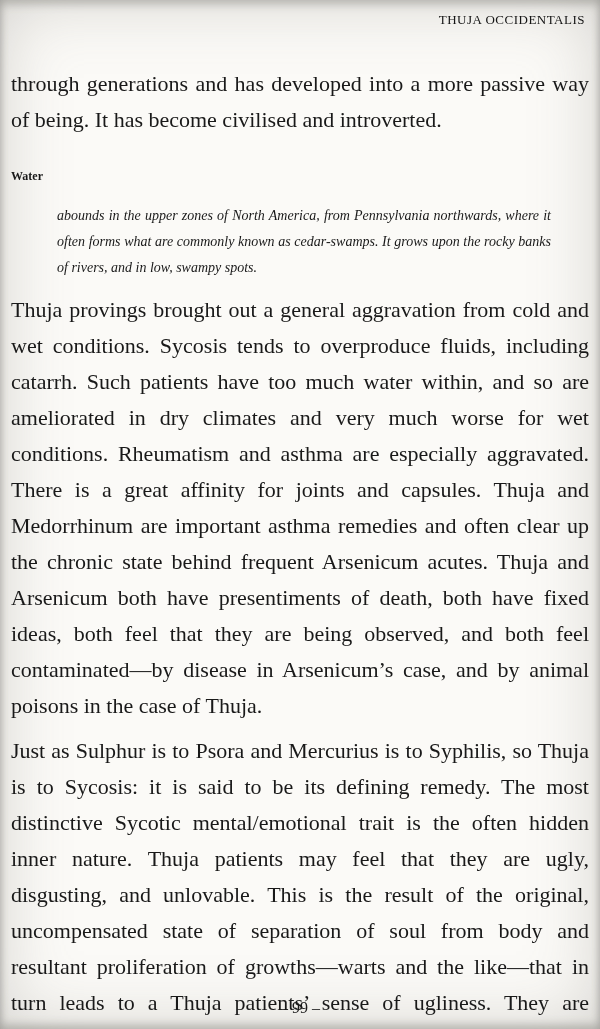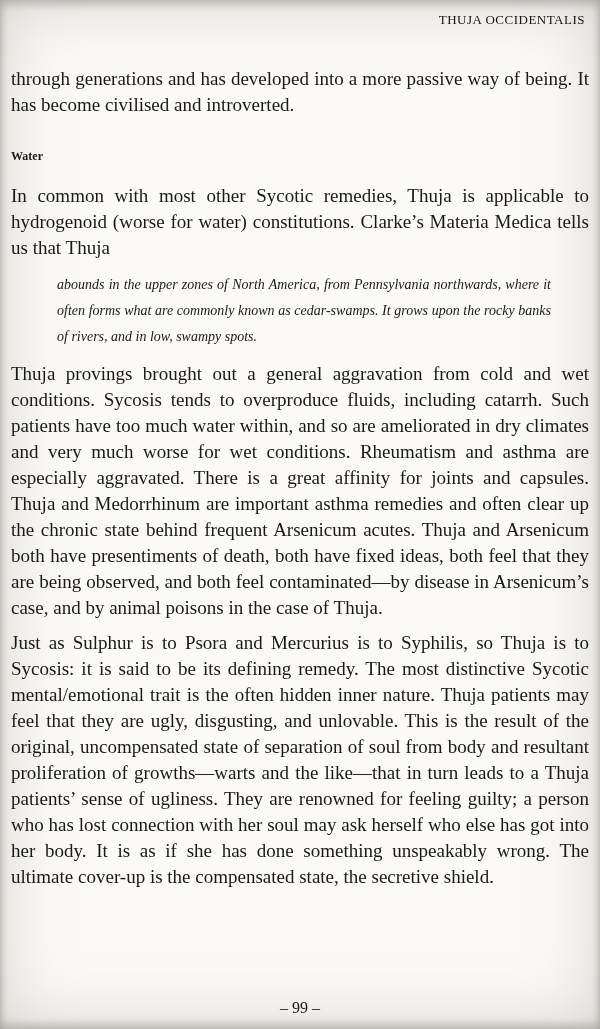--- a/index.html
+++ b/index.html
@@ -25,22 +25,22 @@
     overflow: hidden;
   }
   .running-header {
     text-align: right;
     font-size: 13px;
     letter-spacing: 0.5px;
     padding-right: 4px;
     color: #141414;
   }
   .body-text p {
-    font-size: 19px;
-    line-height: 26px;
+    font-size: 22px;
+    line-height: 36px;
     text-align: justify;
     margin: 9px 0;
   }
   .body-text p.first {
     margin-top: 38px;
   }
   h2.section-heading {
     font-size: 12px;
     line-height: 24px;
     font-weight: bold;
@@ -69,21 +69,20 @@
 <div class="page">
 
   <div class="running-header">THUJA OCCIDENTALIS</div>
 
   <div class="body-text">
 
     <p class="first">through generations and has developed into a more passive way of being. It has become civilised and introverted.</p>
 
     <h2 class="section-heading">Water</h2>
 
-    <p>In common with most other Sycotic remedies, Thuja is applicable to hydrogenoid (worse for water) constitutions. Clarke’s Materia Medica tells us that Thuja</p>
 
     <blockquote class="quote">abounds in the upper zones of North America, from Pennsylvania northwards, where it often forms what are commonly known as cedar-swamps. It grows upon the rocky banks of rivers, and in low, swampy spots.</blockquote>
 
     <p>Thuja provings brought out a general aggravation from cold and wet conditions. Sycosis tends to overproduce fluids, including catarrh. Such patients have too much water within, and so are ameliorated in dry climates and very much worse for wet conditions. Rheumatism and asthma are especially aggravated. There is a great affinity for joints and capsules. Thuja and Medorrhinum are important asthma remedies and often clear up the chronic state behind frequent Arsenicum acutes. Thuja and Arsenicum both have presentiments of death, both have fixed ideas, both feel that they are being observed, and both feel contaminated—by disease in Arsenicum’s case, and by animal poisons in the case of Thuja.</p>
 
 
     <p>Just as Sulphur is to Psora and Mercurius is to Syphilis, so Thuja is to Sycosis: it is said to be its defining remedy. The most distinctive Sycotic mental/emotional trait is the often hidden inner nature. Thuja patients may feel that they are ugly, disgusting, and unlovable. This is the result of the original, uncompensated state of separation of soul from body and resultant proliferation of growths—warts and the like—that in turn leads to a Thuja patients’ sense of ugliness. They are renowned for feeling guilty; a person who has lost connection with her soul may ask herself who else has got into her body. It is as if she has done something unspeakably wrong. The ultimate cover-up is the compensated state, the secretive shield.</p>
 
   </div>
 

